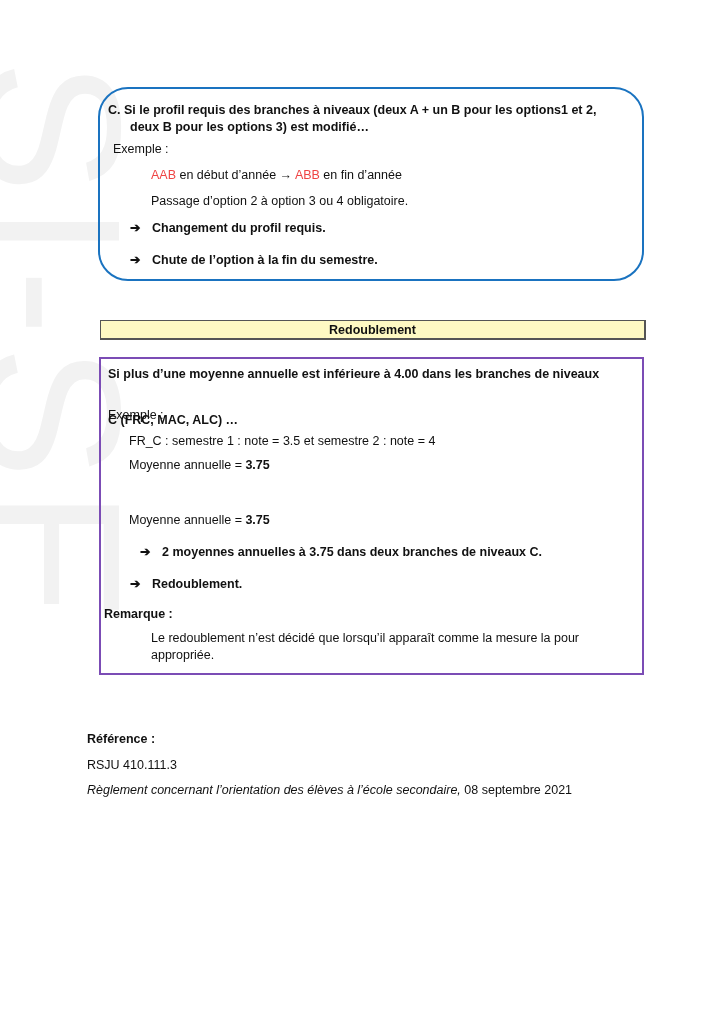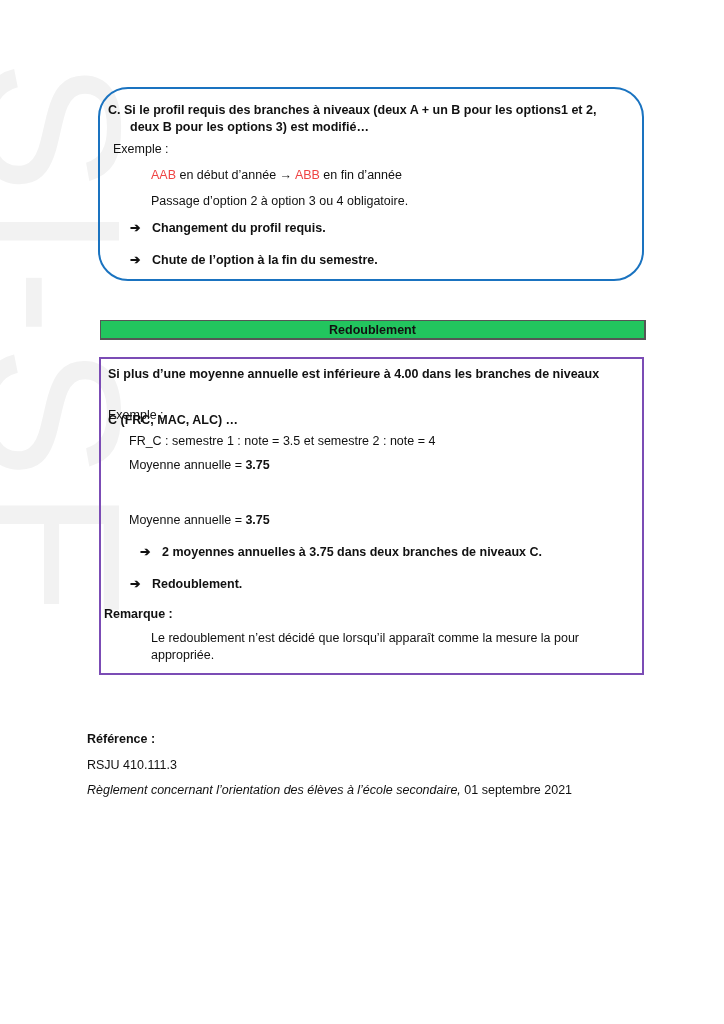--- a/index.html
+++ b/index.html
@@ -19,21 +19,21 @@
       position: absolute; left: 98px; top: 87px; width: 546px; height: 194px;
       border: 2px solid #1a73c0; border-radius: 30px; box-sizing: border-box;
     }
     .abs { position: absolute; white-space: nowrap; }
     .b { font-weight: bold; }
     .red { color: #ef4444; }
     .u { }
     .arrow { font-weight: bold; display: inline-block; width: 22px; }
     .header-bar {
       position: absolute; left: 100px; top: 320px; width: 546px; height: 20px; box-sizing: border-box;
-      background: #22c55e; border: 1px solid #555; border-right-width: 2px; border-bottom-width: 2px;
+      background: #fef9c3; border: 1px solid #555; border-right-width: 2px; border-bottom-width: 2px;
       text-align: center; font-weight: bold; line-height: 18px;
     }
     .box-r {
       position: absolute; left: 99px; top: 357px; width: 545px; height: 318px;
       border: 2px solid #7b4cb5; box-sizing: border-box;
     }
   </style>
 </head>
 <body>
 
@@ -75,15 +75,15 @@
   <div class="abs b" style="left:130px; top:576px;">
     <span class="arrow">➔</span><span>Redoublement.</span>
   </div>
   <div class="abs b" style="left:104px; top:607px;">Remarque :</div>
   <div class="abs" style="left:151px; top:631px;">Le redoublement n’est décidé que lorsqu’il apparaît comme la mesure la pour</div>
   <div class="abs" style="left:151px; top:648px;">appropriée.</div>
 
   <div class="abs b" style="left:87px; top:732px;">Référence :</div>
   <div class="abs" style="left:87px; top:758px;">RSJU 410.111.3</div>
   <div class="abs" style="left:87px; top:783px;">
-    <i>Règlement concernant l’orientation des élèves à l’école secondaire,</i><span> 01 septembre 2021</span>
+    <i>Règlement concernant l’orientation des élèves à l’école secondaire,</i><span> 08 septembre 2021</span>
   </div>
 </div>
 
 </body></html>

